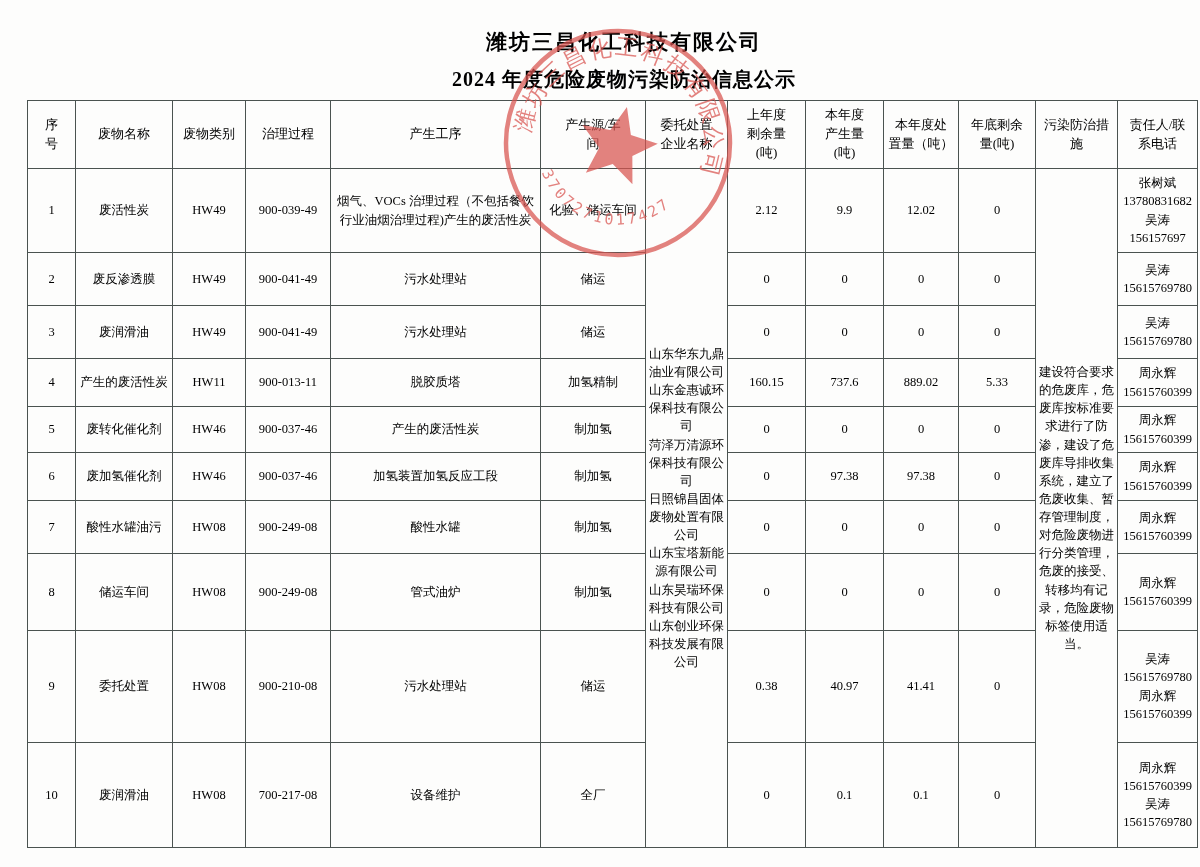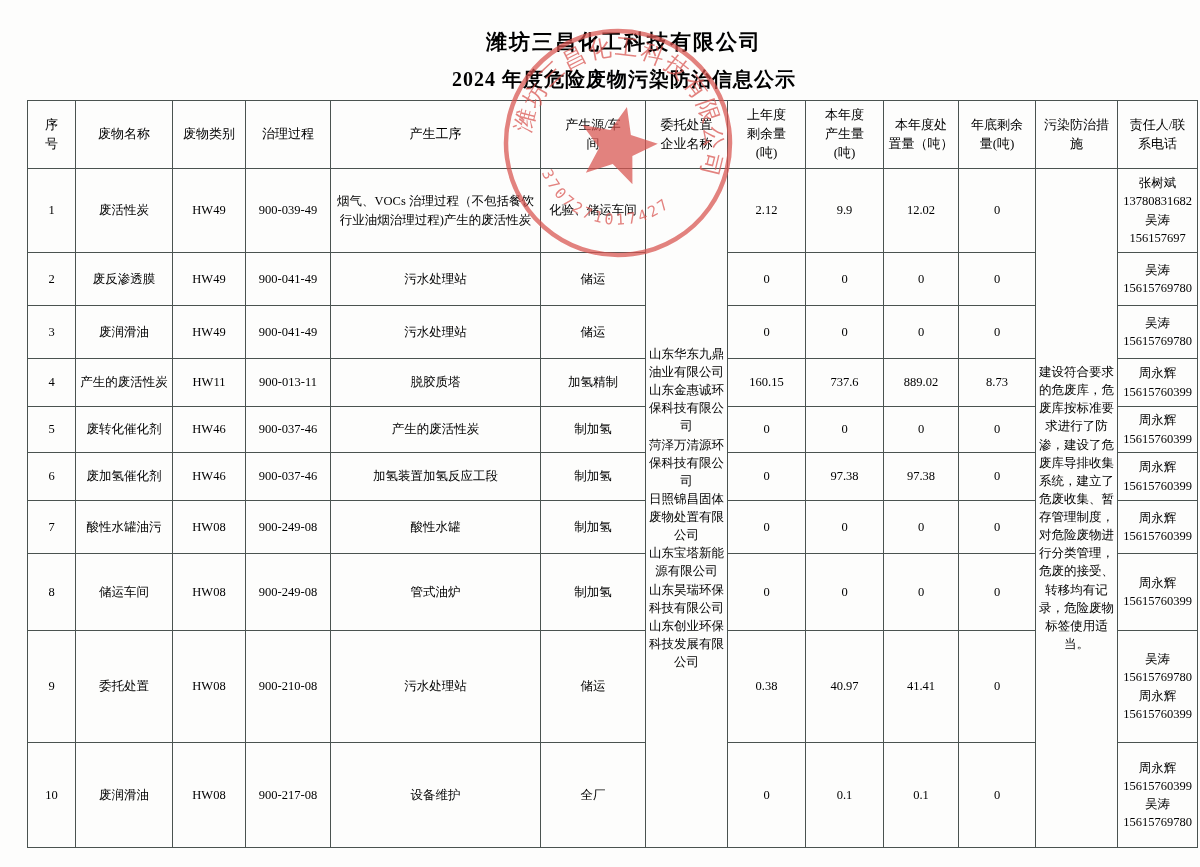--- a/index.html
+++ b/index.html
@@ -188,21 +188,21 @@
       <tr class="r4">
         <td>4</td>
         <td>产生的废活性炭</td>
         <td>HW11</td>
         <td>900-013-11</td>
         <td>脱胶质塔</td>
         <td class="preline">加氢精制</td>
         <td>160.15</td>
         <td>737.6</td>
         <td>889.02</td>
-        <td>8.73</td>
+        <td>5.33</td>
         <td class="preline">周永辉
 15615760399</td>
       </tr>
 
       <tr class="r5">
         <td>5</td>
         <td>废转化催化剂</td>
         <td>HW46</td>
         <td>900-037-46</td>
         <td>产生的废活性炭</td>
@@ -274,21 +274,21 @@
         <td class="preline">吴涛
 15615769780
 周永辉
 15615760399</td>
       </tr>
 
       <tr class="r10">
         <td>10</td>
         <td>废润滑油</td>
         <td>HW08</td>
-        <td>900-217-08</td>
+        <td>700-217-08</td>
         <td>设备维护</td>
         <td class="preline">全厂</td>
         <td>0</td>
         <td>0.1</td>
         <td>0.1</td>
         <td>0</td>
         <td class="preline">周永辉
 15615760399
 吴涛
 15615769780</td>

